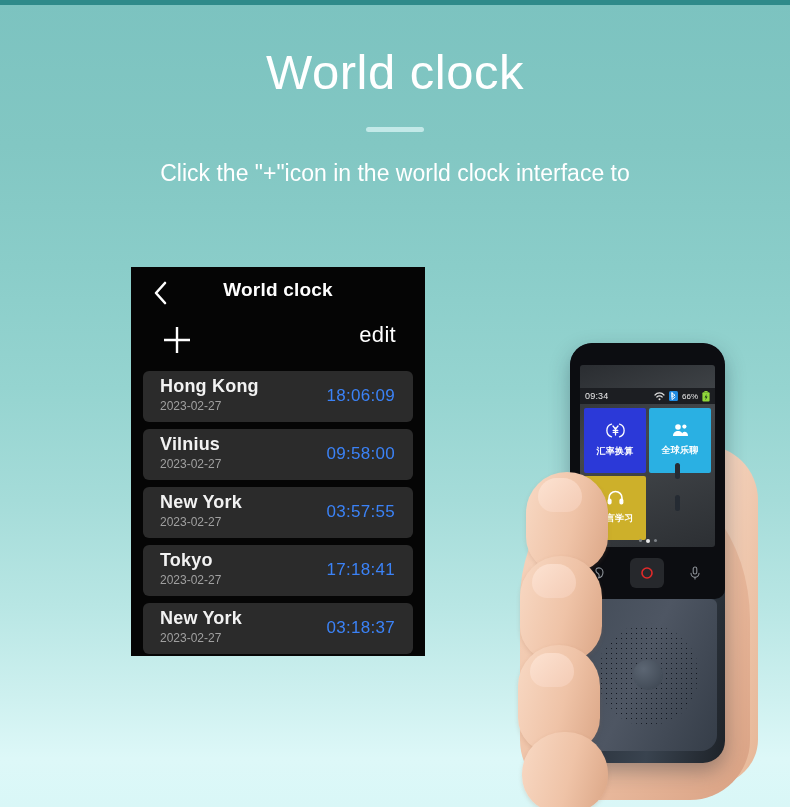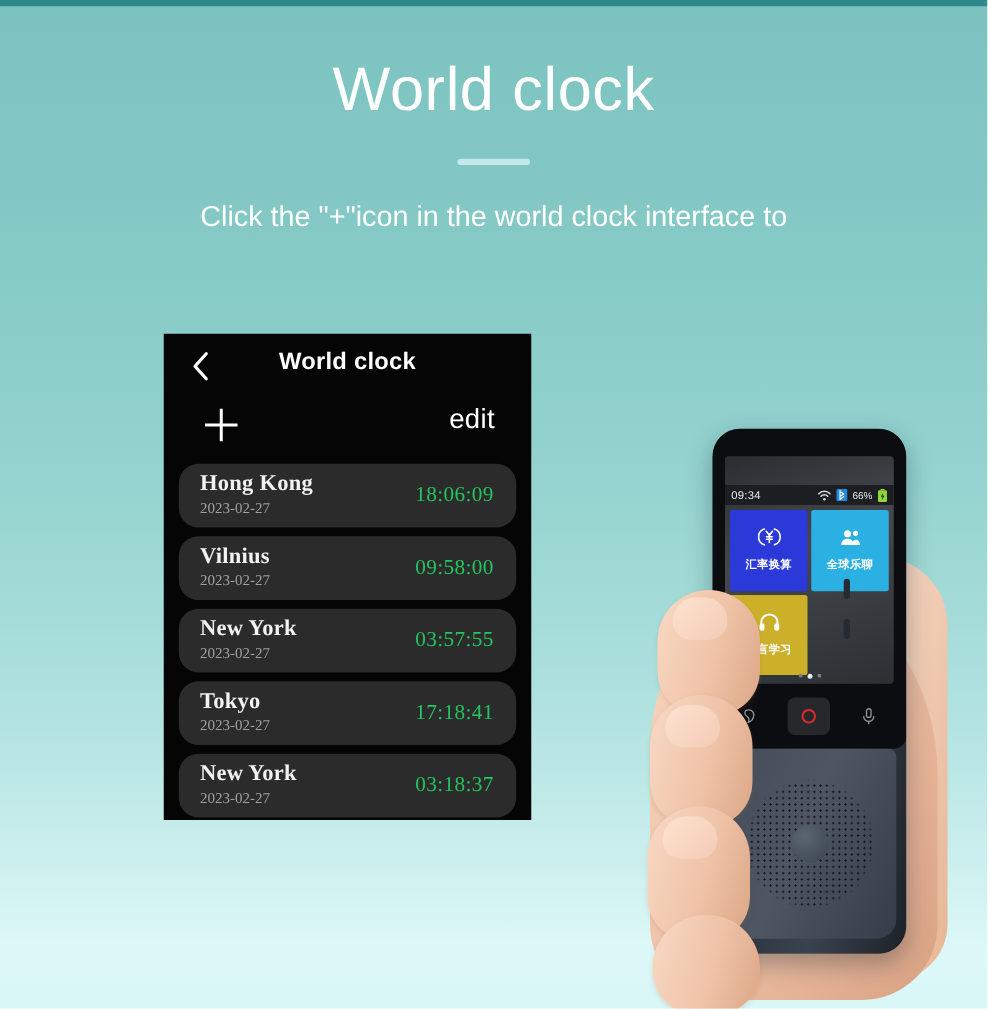--- a/index.html
+++ b/index.html
@@ -136,24 +136,23 @@
     left: 0;
     top: 104px;
     width: 294px;
     padding: 0 12px;
     box-sizing: border-box;
   }
   .clock-row {
     position: relative;
     height: 51px;
     background: #2b2b2b;
-    border-radius: 16px;
+    border-radius: 6px;
     margin-bottom: 7px;
     overflow: hidden;
-    font-family: Liberation Serif, serif;
   }
   .clock-city {
     position: absolute;
     left: 17px;
     top: 5px;
     color: #f2f2f2;
     font-size: 18px;
     font-weight: 600;
     letter-spacing: .2px;
   }
@@ -162,21 +161,21 @@
     left: 17px;
     top: 28px;
     color: #a0a0a0;
     font-size: 12px;
     font-weight: 400;
   }
   .clock-time {
     position: absolute;
     right: 18px;
     top: 15px;
-    color: #22c55e;
+    color: #3b82f6;
     font-size: 17px;
     font-weight: 400;
     letter-spacing: .3px;
   }
 
   
   #device-scene {
     position: absolute;
     left: 460px;
     top: 320px;

